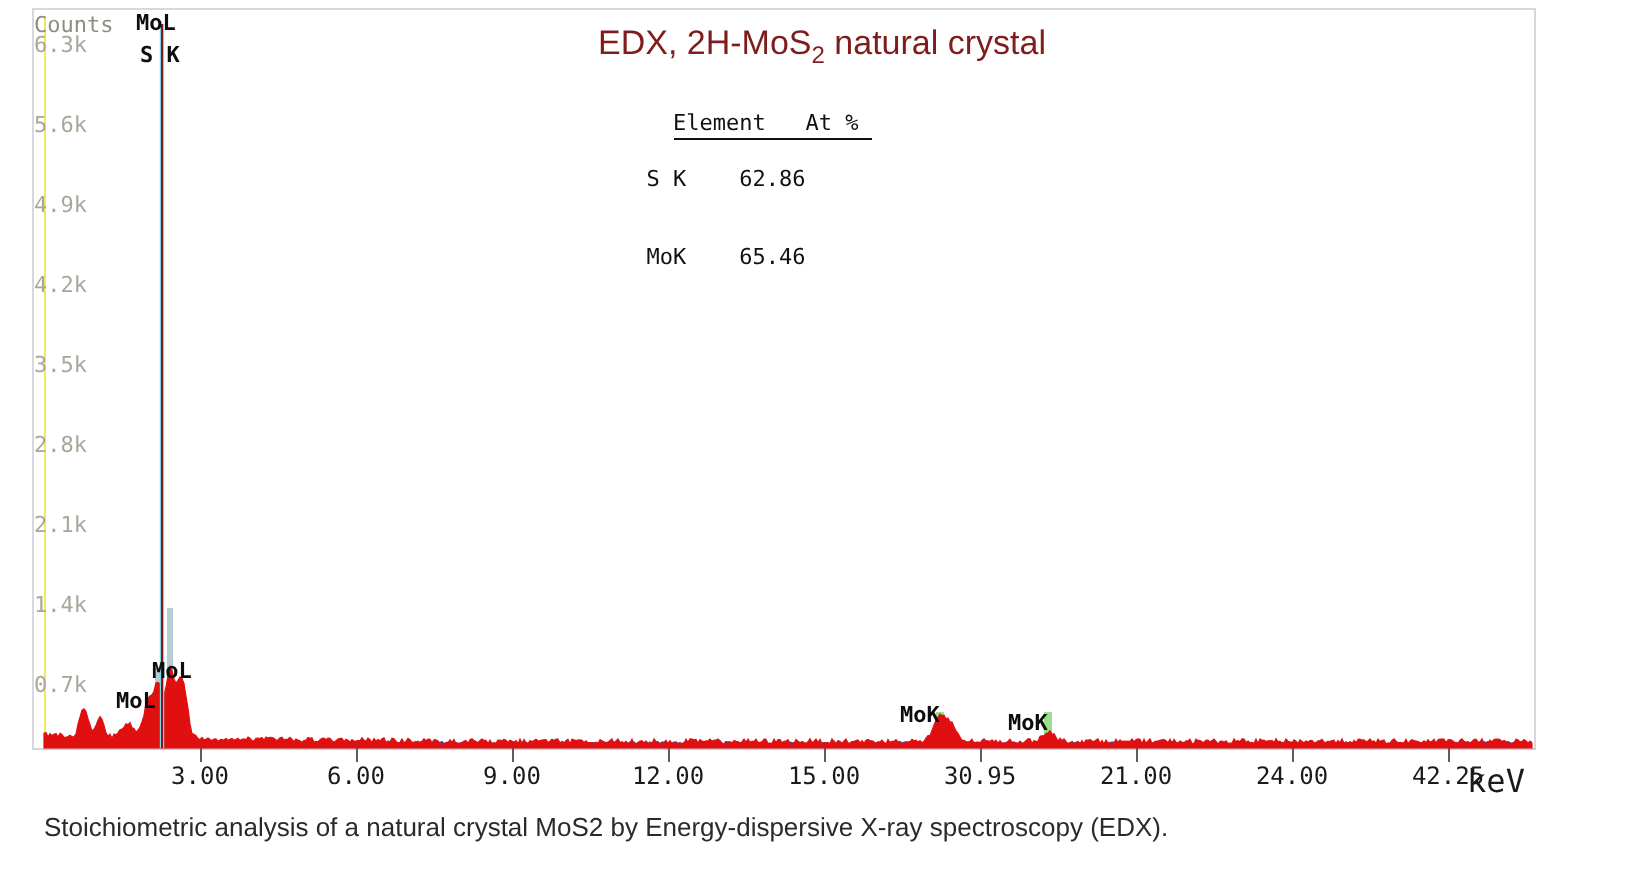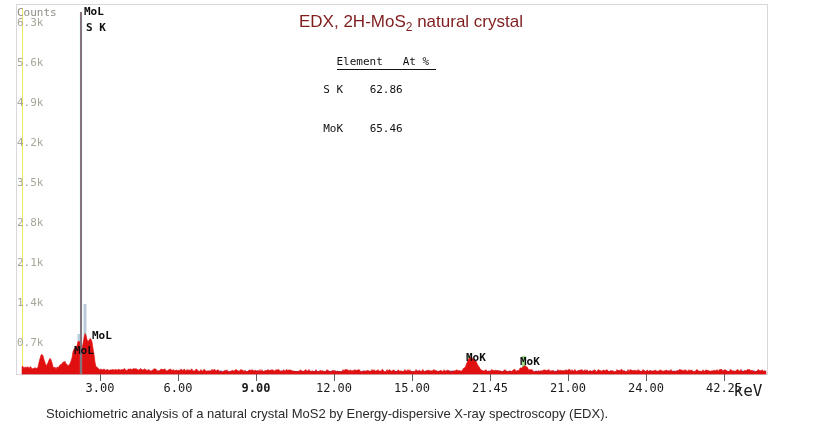--- a/index.html
+++ b/index.html
@@ -141,42 +141,40 @@
   }
 
   
   .peak-label {
     position: absolute;
     font-family: "DejaVu Sans Mono", monospace;
     font-weight: bold;
     font-size: 11px;
     color: #0d0d0d;
     white-space: nowrap;
-    margin-left: 16px;
   }
 
   
   #spectrum-svg {
     position: absolute;
     left: 16px;
     top: 4px;
     width: 752px;
     height: 371px;
   }
 
   
   #caption {
     position: absolute;
     left: 22px;
     top: 406px;
     font-family: "Liberation Sans", sans-serif;
     font-size: 13px;
     color: #2a2a2a;
     white-space: nowrap;
-    margin-left: 24px;
   }
 </style>
 </head>
 <body>
 
 <div id="figure">
 
   <div id="plot-frame"></div>
 
   <div id="y-axis-line"></div>
@@ -199,24 +197,24 @@
   <div class="x-tick" style="left:256px;"></div>
   <div class="x-tick" style="left:334px;"></div>
   <div class="x-tick" style="left:412px;"></div>
   <div class="x-tick" style="left:490px;"></div>
   <div class="x-tick" style="left:568px;"></div>
   <div class="x-tick" style="left:646px;"></div>
   <div class="x-tick" style="left:724px;"></div>
 
   <div class="x-tick-label" style="left:100px;">3.00</div>
   <div class="x-tick-label" style="left:178px;">6.00</div>
-  <div class="x-tick-label" style="left:256px;font-weight:bold;">9.00</div>
+  <div class="x-tick-label" style="left:256px;">9.00</div>
   <div class="x-tick-label" style="left:334px;">12.00</div>
   <div class="x-tick-label" style="left:412px;">15.00</div>
-  <div class="x-tick-label" style="left:490px;">21.45</div>
+  <div class="x-tick-label" style="left:490px;">30.95</div>
   <div class="x-tick-label" style="left:568px;">21.00</div>
   <div class="x-tick-label" style="left:646px;">24.00</div>
   <div class="x-tick-label" style="left:724px;">42.25</div>
   <div id="x-unit-label">keV</div>
 
   <div id="chart-title"><span>EDX, 2H-MoS</span><span class="sub">2</span><span> natural crystal</span></div>
 
   <div id="composition-table">
     <div class="thead"><span>Element</span>   <span>At %</span> </div>
     <div class="row">  <span>S K</span>    <span>62.86</span></div>

